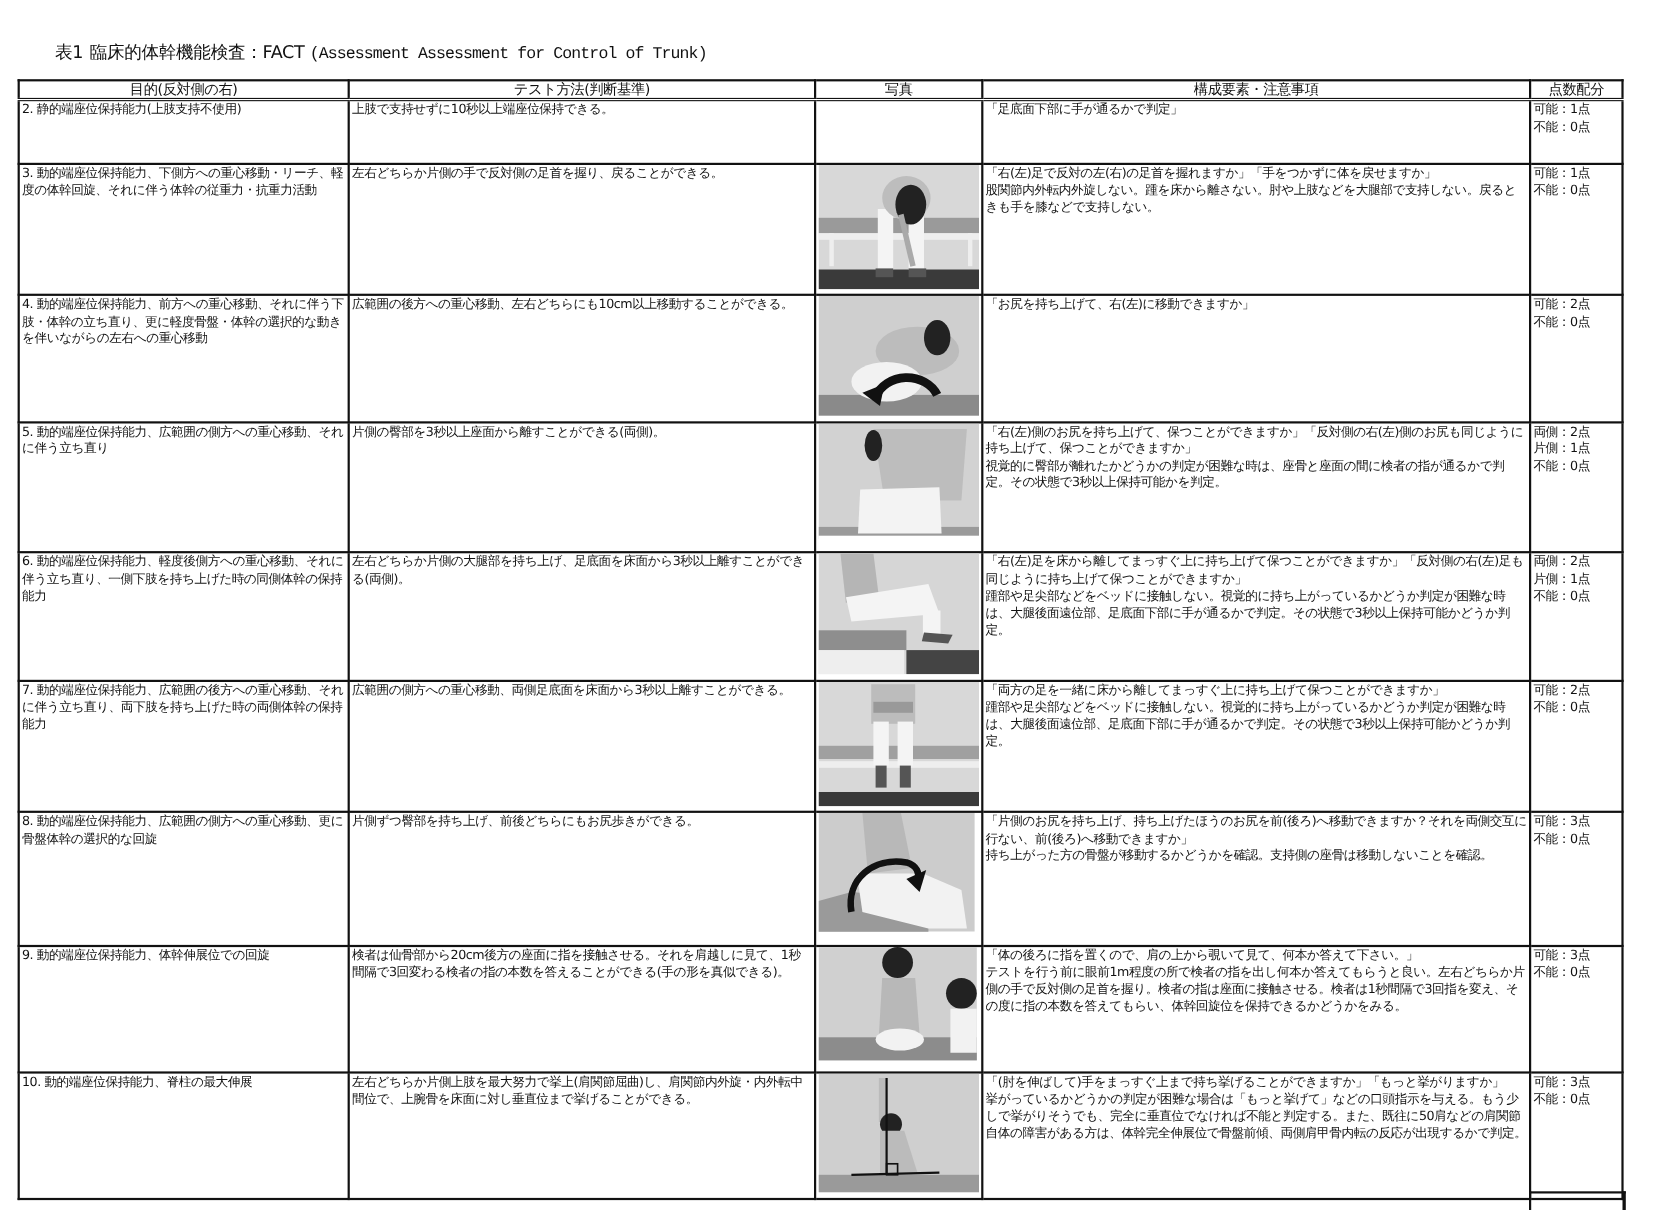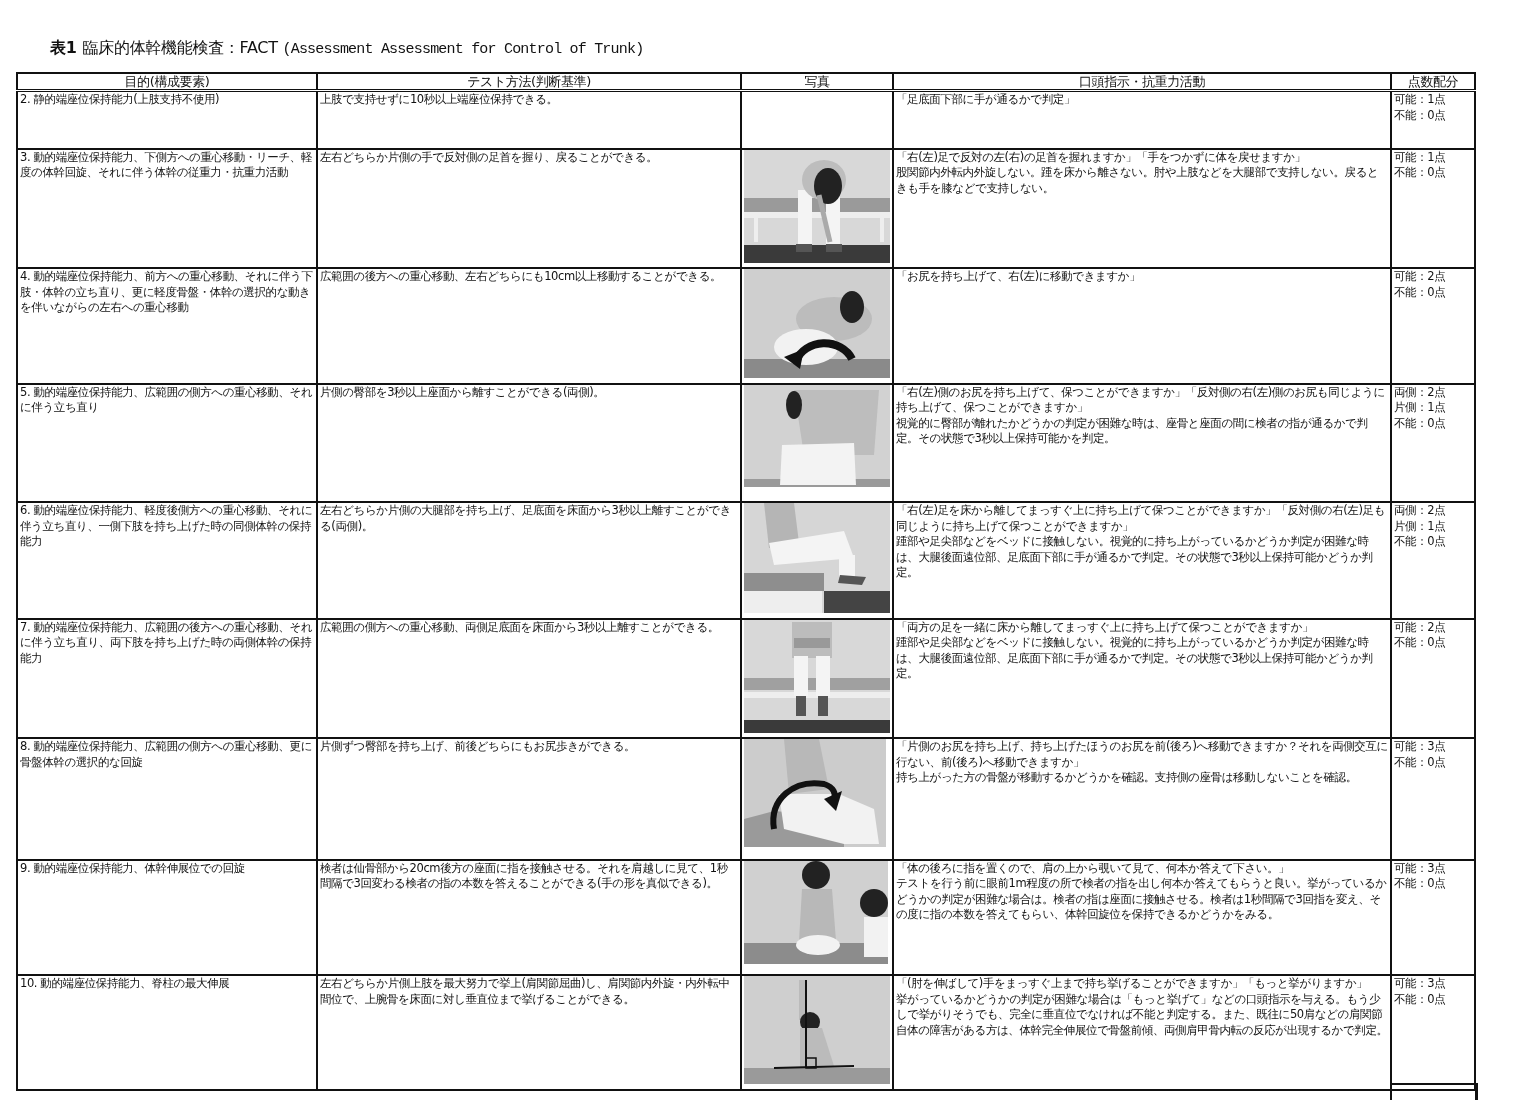--- a/index.html
+++ b/index.html
@@ -1,20 +1,20 @@
 <!DOCTYPE html>
 <html><head>
 <meta charset="utf-8">
 <style>
   html, body { margin:0; padding:0; background:#ffffff; }
   body { width:1518px; height:1100px; position:relative; overflow:hidden;
          font-family:"DejaVu Sans", sans-serif; color:#111; }
   .title { position:absolute; left:50px; top:38px; font-size:16px; letter-spacing:-0.3px;
            font-family:"DejaVu Sans", sans-serif; }
-  .title .tnum { font-weight:bold; margin-right:6px; }
+  .title .tnum { font-weight:normal; margin-right:6px; }
   .title .tsub { font-family:"Liberation Mono", monospace; font-size:15px; letter-spacing:-0.8px; }
   table.fact { position:absolute; left:16px; top:72px; border-collapse:collapse;
                table-layout:fixed; width:1458px; }
   table.fact td, table.fact th { border:2px solid #111; vertical-align:top; padding:0 2px;
                font-size:11.5px; line-height:15.5px; letter-spacing:-0.4px; overflow:hidden; }
   table.fact th { font-weight:normal; text-align:center; font-size:13px; line-height:15px; height:15px;
                border-bottom:3px double #111; }
   td.photo { padding:0; background:#fff; }
   .ph { width:100%; height:100%; position:relative; overflow:hidden; }
   .score { white-space:pre-line; font-size:12.5px; line-height:17px; letter-spacing:0; }
@@ -32,24 +32,24 @@
 <table class="fact">
   <colgroup>
     <col style="width:300px">
       <col style="width:424px">
       <col style="width:152px">
       <col style="width:498px">
       <col style="width:84px">
   </colgroup>
   <thead>
     <tr>
-      <th>目的(構成要素)</th>
+      <th>目的(反対側の右)</th>
       <th>テスト方法(判断基準)</th>
       <th>写真</th>
-      <th>口頭指示・抗重力活動</th>
+      <th>構成要素・注意事項</th>
       <th>点数配分</th>
     </tr>
   </thead>
   <tbody>
     <tr style="height:58px">
       <td>2. 静的端座位保持能力(上肢支持不使用)</td>
       <td>上肢で支持せずに10秒以上端座位保持できる。</td>
       <td class="photo"></td>
       <td class="notes">「足底面下部に手が通るかで判定」</td>
       <td class="score">可能：1点
@@ -202,21 +202,21 @@
             <rect y="82" width="144" height="21" fill="#8c8c8c"></rect>
             <ellipse cx="72" cy="14" rx="14" ry="14" fill="#222"></ellipse>
             <path d="M58 28 L88 28 L92 80 L55 80 Z" fill="#b8b8b8"></path>
             <ellipse cx="74" cy="84" rx="22" ry="10" fill="#f2f2f2"></ellipse>
             <ellipse cx="130" cy="42" rx="14" ry="14" fill="#222"></ellipse>
             <path d="M120 56 L144 56 L144 96 L120 96 Z" fill="#f2f2f2"></path>
           </svg>
         </div>
       </td>
       <td class="notes">「体の後ろに指を置くので、肩の上から覗いて見て、何本か答えて下さい。」
-テストを行う前に眼前1m程度の所で検者の指を出し何本か答えてもらうと良い。挙がっているかどうかの判定が困難な場合は。検者の指は座面に接触させる。検者は1秒間隔で3回指を変え、その度に指の本数を答えてもらい、体幹回旋位を保持できるかどうかをみる。</td>
+テストを行う前に眼前1m程度の所で検者の指を出し何本か答えてもらうと良い。左右どちらか片側の手で反対側の足首を握り。検者の指は座面に接触させる。検者は1秒間隔で3回指を変え、その度に指の本数を答えてもらい、体幹回旋位を保持できるかどうかをみる。</td>
       <td class="score">可能：3点
 不能：0点</td>
     </tr>
     <tr style="height:110px">
       <td>10. 動的端座位保持能力、脊柱の最大伸展</td>
       <td>左右どちらか片側上肢を最大努力で挙上(肩関節屈曲)し、肩関節内外旋・内外転中間位で、上腕骨を床面に対し垂直位まで挙げることができる。</td>
       <td class="photo">
         <div class="ph">
           <svg width="150" height="108" viewBox="0 0 150 108">
             <rect width="146" height="108" fill="#cfcfcf"></rect>

